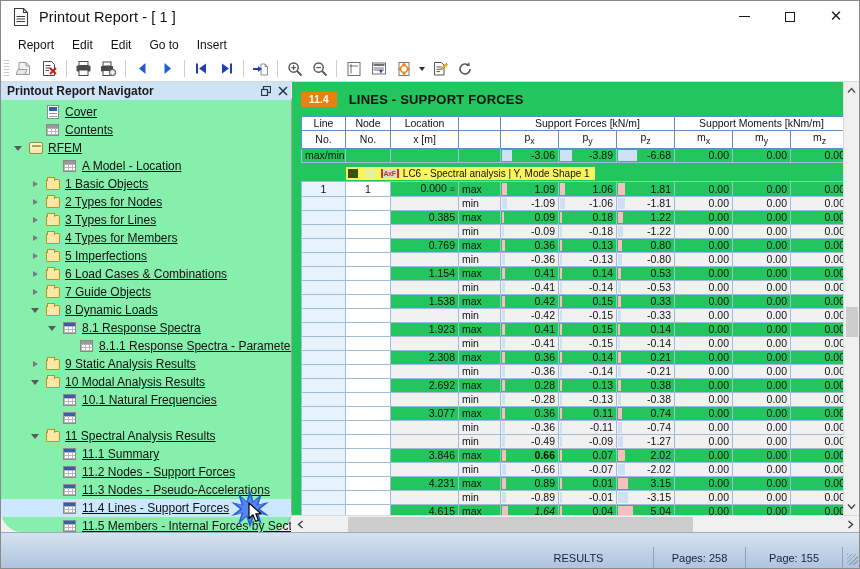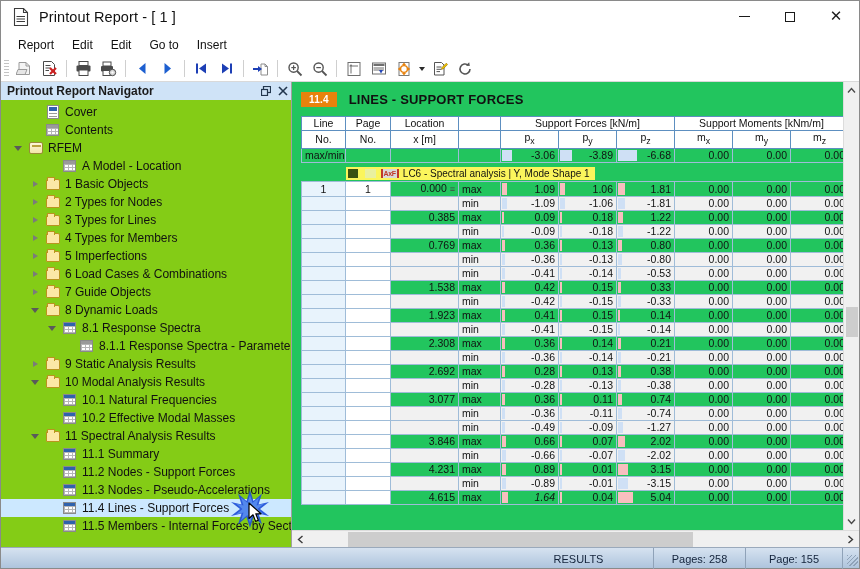--- a/index.html
+++ b/index.html
@@ -111,23 +111,24 @@
     flex: 1 1 auto;
     display: flex;
     min-height: 0;
     background: #f0f0f0;
   }
 
   
   .navigator {
     width: 291px;
     display: flex; flex-direction: column;
-    background: #84cc16;
+    background: #86efac;
     border-right: 1px solid #a0a0a0;
     min-height: 0;
+    border-radius: 21px;
   }
   .nav-header {
     height: 18px;
     background: #cfe3f7;
     display: flex; align-items: center;
     padding-left: 6px;
     font-size: 12px;
     font-weight: bold;
     color: #1b1b1b;
     flex: 0 0 auto;
@@ -147,20 +148,21 @@
     font-size: 12px;
     color: #111;
     position: relative;
   }
   .trow {
     height: 18px;
     display: flex;
     align-items: flex-end;
     white-space: nowrap;
     cursor: default;
+    text-decoration: underline;
   }
   .trow.sel { background: #cce8ff; }
   .tw { width: 18px; height: 18px; display:flex; align-items:center; justify-content:center; flex:0 0 auto; }
   .chev {
     width: 0; height: 0;
     border-top: 3.5px solid transparent;
     border-bottom: 3.5px solid transparent;
     border-left: 5px solid #7b7b7b;
   }
   .chev.open {
@@ -385,25 +387,25 @@
     cursor: default;
   }
   .hs-track { flex: 1 1 auto; position: relative; height: 17px; }
   .hs-thumb {
     position:absolute; top: 1px; bottom: 1px;
     background: #cdcdcd;
   }
 
   
   .statusbar {
-    height: 21px;
+    height: 36px;
     background: linear-gradient(#d6e2f0, #aec4dd);
     border-top: 1px solid #9aa9bb;
     display: flex;
-    align-items: flex-start;
+    align-items: flex-end;
     font-size: 11px;
     color: #12223a;
     flex: 0 0 auto;
   }
   .sb-cell {
     height: 21px;
     display:flex; align-items:center; justify-content:center;
     border-right: 1px solid #8fa2b8;
   }
   .sb-spacer { flex: 1 1 auto; border-right: 1px solid #8fa2b8; }
@@ -792,21 +794,20 @@
               <span class="gridico"></span>
             </span>
             <span class="tlabel">10.1 Natural Frequencies</span>
           </div>
           <div class="trow">
             <span style="width:42px;flex:0 0 auto"></span>
             <span class="tw"></span>
             <span class="tico">
               <span class="gridico"></span>
             </span>
-            <span class="tlabel">10.2 Effective Modal Masses</span>
           </div>
           <div class="trow">
             <span style="width:25px;flex:0 0 auto"></span>
             <span class="tw">
               <span class="chev open"></span>
             </span>
             <span class="tico">
               <span class="folder"></span>
             </span>
             <span class="tlabel">11 Spectral Analysis Results</span>
@@ -879,21 +880,21 @@
               <col class="c-val">
                 <col class="c-val">
                 <col class="c-val">
               <col class="c-mom">
                 <col class="c-mom">
                 <col class="c-mom">
             </colgroup>
             <thead>
               <tr>
                 <td class="hdr-border" rowspan="1">Line</td>
-                <td class="hdr-border">Page</td>
+                <td class="hdr-border">Node</td>
                 <td class="hdr-border">Location</td>
                 <td class="hdr-border"></td>
                 <td class="hdr-border" colspan="3">Support Forces [kN/m]</td>
                 <td class="hdr-border" colspan="3">Support Moments [kNm/m]</td>
               </tr>
               <tr>
                 <td class="hdr-border">No.</td>
                 <td class="hdr-border">No.</td>
                 <td class="hdr-border">x [m]</td>
                 <td class="hdr-border"></td>
@@ -1008,20 +1009,32 @@
                   <td class="ctr blankcol"></td>
                   <td class="num"><span></span></td>
                   <td class="">min</td>
                   <td class="num "><span class="bar neg" style="width: 2.936px;"></span><span style="position: relative;">-0.36</span></td>
                   <td class="num "><span class="bar neg" style="width: 2.338px;"></span><span style="position: relative;">-0.13</span></td>
                   <td class="num "><span class="bar neg" style="width: 4.08px;"></span><span style="position: relative; text-align: right;">-0.80</span></td>
                   <td class="num">0.00</td>
                   <td class="num">0.00</td>
                   <td class="num">0.00</td>
                 </tr>
+                <tr class="">
+                  <td class="firstcol"></td>
+                  <td class="ctr blankcol"></td>
+                  <td class="num"><span>1.154</span></td>
+                  <td class="">max</td>
+                  <td class="num "><span class="bar pos" style="width: 3.066px;"></span><span style="position: relative;">0.41</span></td>
+                  <td class="num "><span class="bar pos" style="width: 2.364px;"></span><span style="position: relative;">0.14</span></td>
+                  <td class="num "><span class="bar pos" style="width: 3.378px;"></span><span style="position: relative;">0.53</span></td>
+                  <td class="num">0.00</td>
+                  <td class="num">0.00</td>
+                  <td class="num">0.00</td>
+                </tr>
                 <tr class="rowband">
                   <td class="firstcol"></td>
                   <td class="ctr blankcol"></td>
                   <td class="num"><span></span></td>
                   <td class="">min</td>
                   <td class="num "><span class="bar neg" style="width: 3.066px;"></span><span style="position: relative;">-0.41</span></td>
                   <td class="num "><span class="bar neg" style="width: 2.364px;"></span><span style="position: relative;">-0.14</span></td>
                   <td class="num "><span class="bar neg" style="width: 3.378px;"></span><span style="position: relative;">-0.53</span></td>
                   <td class="num">0.00</td>
                   <td class="num">0.00</td>
@@ -1157,21 +1170,21 @@
                   <td class="num "><span class="bar neg" style="width: 5.302px;"></span><span style="position: relative;">-1.27</span></td>
                   <td class="num">0.00</td>
                   <td class="num">0.00</td>
                   <td class="num">0.00</td>
                 </tr>
                 <tr class="">
                   <td class="firstcol"></td>
                   <td class="ctr blankcol"></td>
                   <td class="num"><span>3.846</span></td>
                   <td class="">max</td>
-                  <td class="num "><span class="bar pos" style="width: 3.716px;"></span><span style="position: relative;">0.66</span></td>
+                  <td class="num "><span class="bar pos" style="width: 3.716px;"></span><span style="position: relative; font-weight: bold;">0.66</span></td>
                   <td class="num "><span class="bar pos" style="width: 2.182px;"></span><span style="position: relative;">0.07</span></td>
                   <td class="num "><span class="bar pos" style="width: 7.252px;"></span><span style="position: relative;">2.02</span></td>
                   <td class="num">0.00</td>
                   <td class="num">0.00</td>
                   <td class="num">0.00</td>
                 </tr>
                 <tr class="rowband">
                   <td class="firstcol"></td>
                   <td class="ctr blankcol"></td>
                   <td class="num"><span></span></td>

